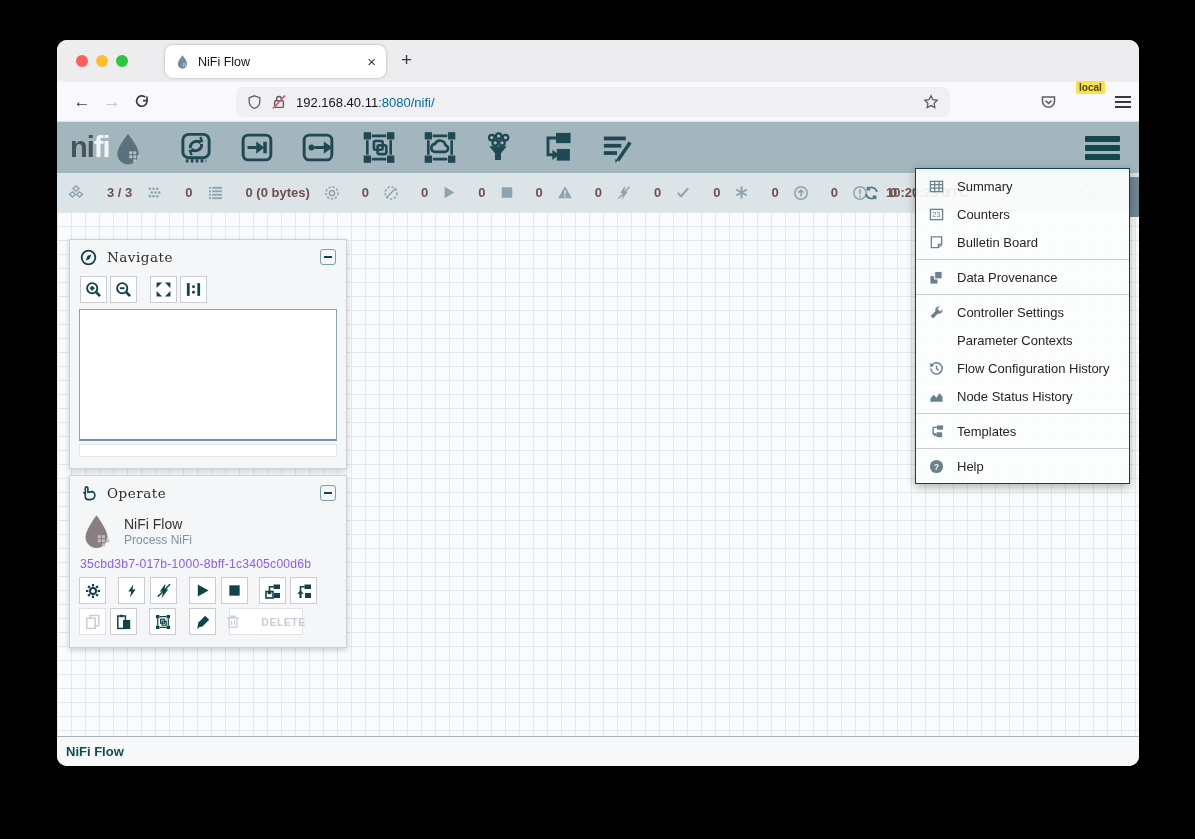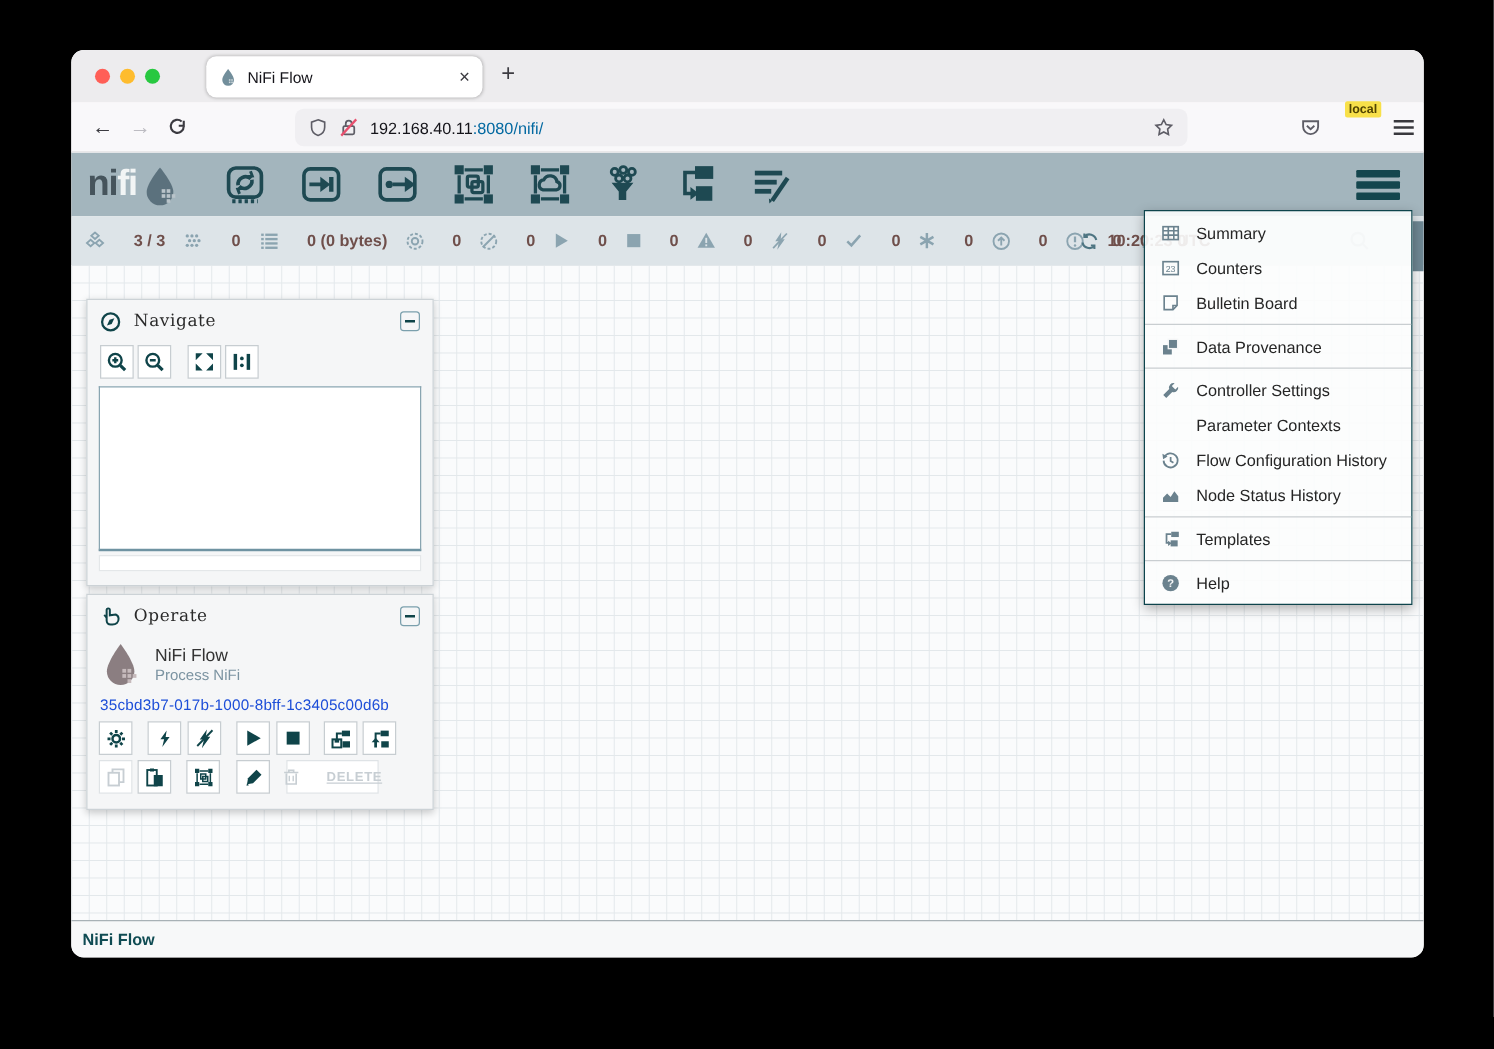--- a/index.html
+++ b/index.html
@@ -79,24 +79,24 @@
   .sq-btn { width:27px; height:27px; background:#fff; border:1px solid #c7cdd1; display:flex;
     align-items:center; justify-content:center; color:#0f4449; }
   .ml3{margin-left:3px;} .ml4{margin-left:4px;} .ml5{margin-left:5px;} .ml11{margin-left:11px;}
   .ml12{margin-left:12px;} .ml13{margin-left:13px;}
   .birdseye { margin:6px 9px 0; height:132px; background:#fff; border:1px solid #89a5b1; border-bottom:2px solid #6f93a2; }
   .birdseye-strip { margin:3px 9px 0; height:13px; background:#fff; border:1px solid #e4e7e9; }
 
   .op-info { display:flex; align-items:center; gap:11px; padding:3px 10px 0; }
   .op-name { font-size:14px; color:#333; }
   .op-type { font-size:12px; color:#7b93a1; margin-top:1px; }
-  .op-id { padding:8px 10px 2px; font-size:12.2px; color:#1d4ed8; letter-spacing:.2px; white-space:nowrap; }
+  .op-id { padding:8px 10px 2px; font-size:12.2px; color:#8b5cf6; letter-spacing:.2px; white-space:nowrap; }
   .op-row { display:flex; padding:4px 9px 0; }
   .sq-btn.disabled { border-color:#dfe3e6; color:#c7ced3; }
-  .delete-btn { width:74px; display:flex; gap:21px; align-items:center; justify-content:center;text-decoration:underline; }
+  .delete-btn { width:74px; display:flex; gap:21px; align-items:center; justify-content:center; }
   .delete-label { font-size:10.5px; font-weight:bold; letter-spacing:.5px; color:#c7ced3; }
 
   
   .footer { height:30px; background:#f7f8f9; border-top:1px solid #a8b1b6; flex:0 0 auto;
     display:flex; align-items:center; padding:0 9px; }
   .breadcrumb { font-size:13px; font-weight:bold; color:#0f4b53; }
 
   
   .menu { position:absolute; left:858px; top:128px; width:215px; z-index:6;
     background:rgba(252,253,253,.9); border:1px solid #0e444c; box-shadow:0 3px 9px rgba(0,0,0,.3); padding:3px 0; }

